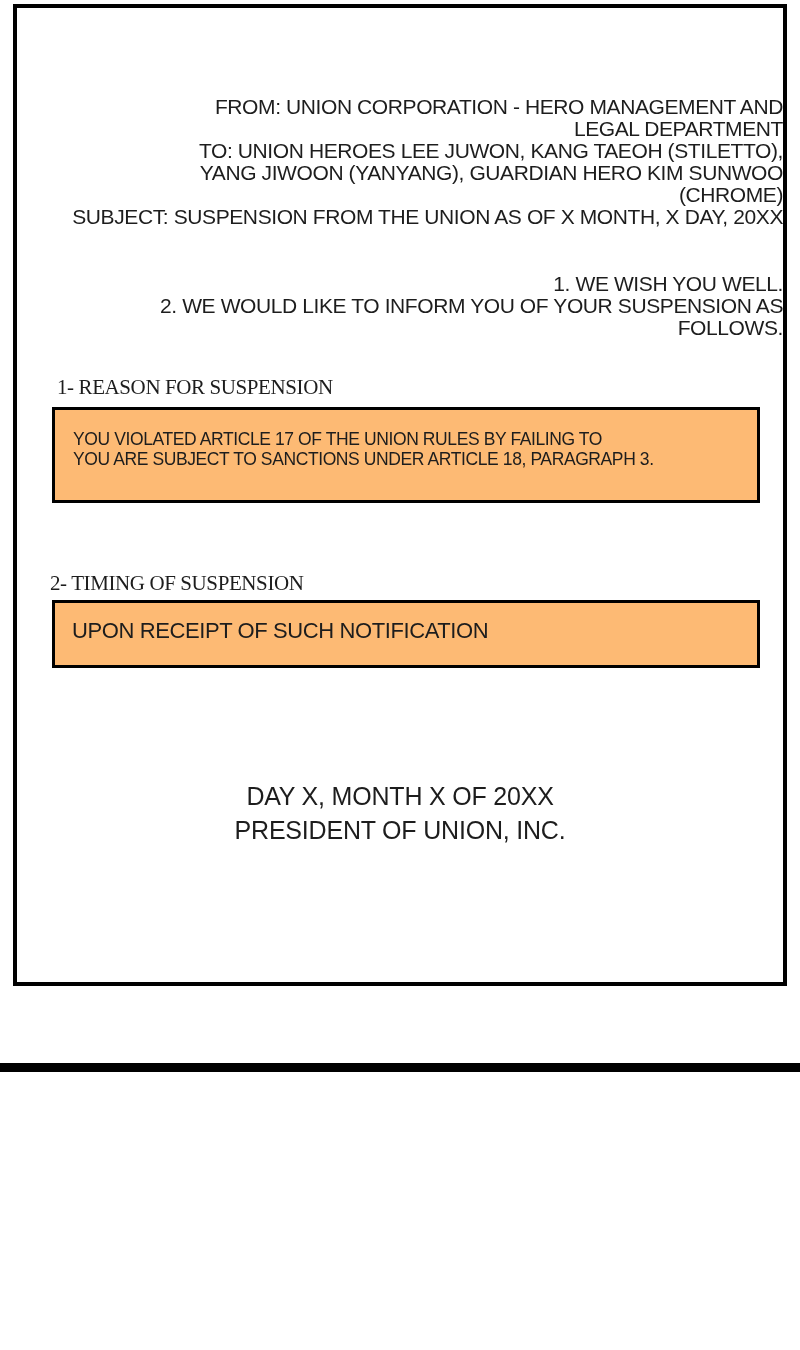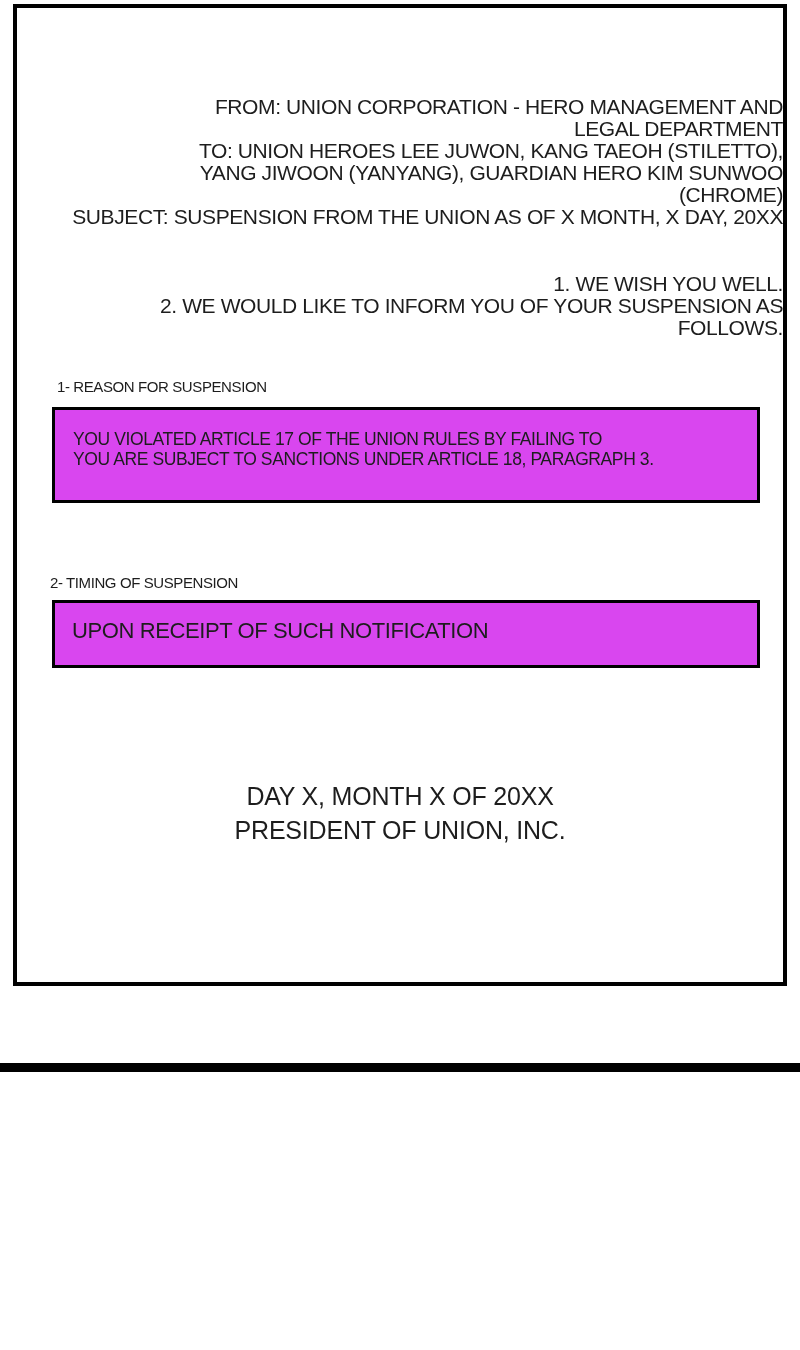--- a/index.html
+++ b/index.html
@@ -48,32 +48,33 @@
   .body-list {
     position: absolute;
     left: 0;
     top: 265px;
     width: 100%;
   }
   .indent-item  { padding-left: 44px; }
   .indent-item2 { padding-left: 60px; }
   .section-heading {
     position: absolute;
-    font-size: 15px;
+    font-size: 21px;
     line-height: 22px;
     white-space: nowrap;
+    font-family: Liberation Serif, serif;
   }
   .heading-1 { top: 368px; left: 40px; }
   .heading-2 { top: 564px; left: 33px; }
   .inset-box {
     position: absolute;
     left: 35px;
     width: 708px;
     border: 3px solid #000000;
-    background: #d946ef;
+    background: #fdba74;
   }
   .box-1 { top: 399px; height: 96px; padding: 20px 0 0 18px; }
   .box-1 .box-line {
     font-size: 17.5px;
     line-height: 19.5px;
     white-space: nowrap;
   }
   .box-2 { top: 592px; height: 68px; padding: 16px 0 0 17px; }
   .box-2 .box-line {
     font-size: 22px;

